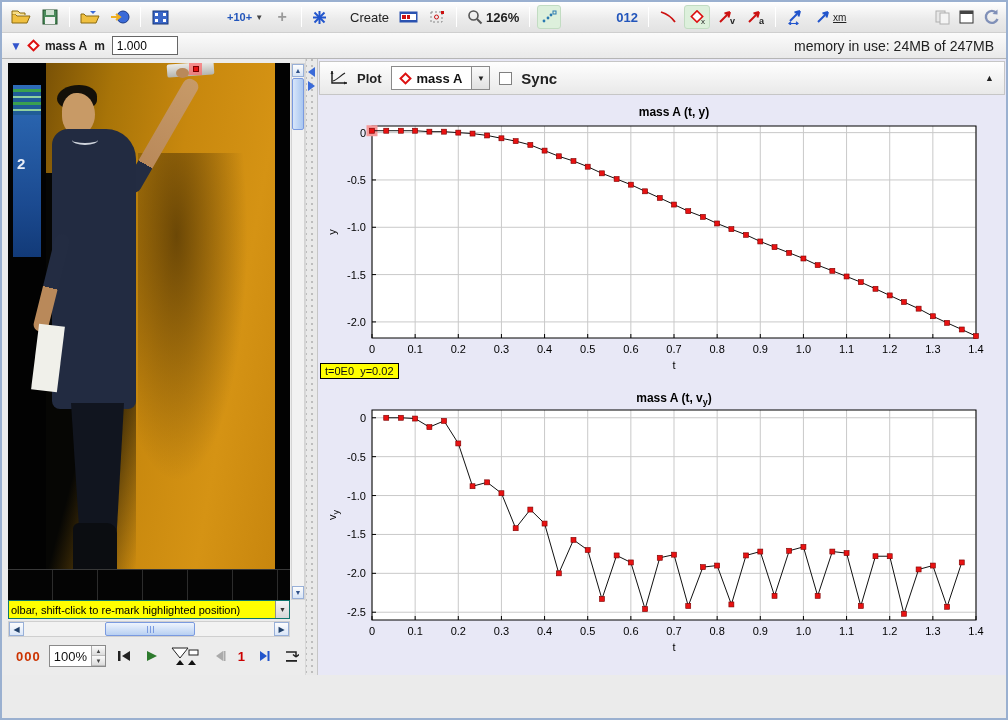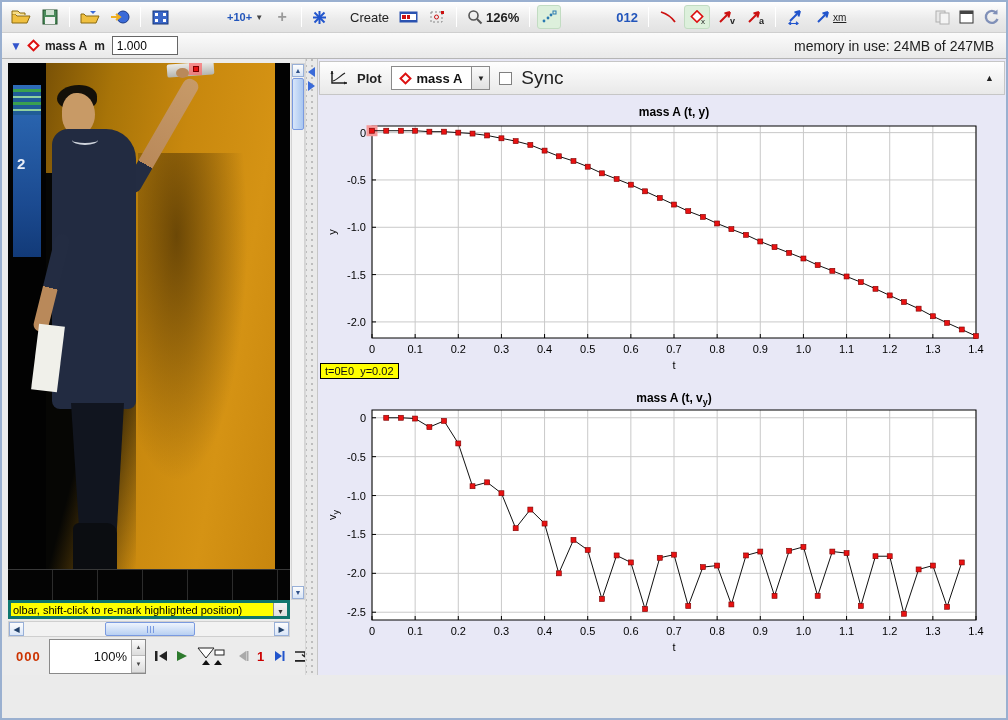--- a/index.html
+++ b/index.html
@@ -74,57 +74,57 @@
   .v-bag { position:absolute; left:65px; top:460px; width:44px; height:52px; background:#0b0d11; border-radius:6px 10px 3px 3px; }
   .v-floor { position:absolute; left:0; top:506px; width:282px; height:31px; background:#040404; border-top:1px solid #383838;
     background-image:repeating-linear-gradient(90deg, transparent 0 44px, #2c2c2c 44px 45px); }
 
   
   .vscroll { position:absolute; left:289px; top:4px; width:14px; height:537px; background:#f2f2f2; border:1px solid #d4d4d4; }
   .sb-btn { position:absolute; left:0; width:12px; height:13px; background:linear-gradient(#fdfdfd,#d7e4f6);
     border:1px solid #98b0d8; font-size:7px; color:#30528a; display:flex; align-items:center; justify-content:center; }
   .sb-thumb-v { position:absolute; left:0; top:14px; width:12px; height:52px;
     background:linear-gradient(90deg,#d8e6fa,#a8c6f0); border:1px solid #7a9ae0; border-radius:2px; }
-  .hintbar { position:absolute; left:6px; top:541px; width:282px; height:19px; background:#ffff00; border:3px solid #0f766e;
+  .hintbar { position:absolute; left:6px; top:541px; width:282px; height:19px; background:#ffff00; border:1px solid #0f766e;
     font-size:11px; color:#000; display:flex; align-items:center; overflow:hidden; white-space:nowrap; padding-left:2px; }
   .hint-drop { position:absolute; right:-1px; top:-1px; width:15px; height:19px; background:linear-gradient(#f4f4f4,#d8d8d8);
     border:1px solid #909090; font-size:7px; color:#333; display:flex; align-items:center; justify-content:center; }
   .hscroll { position:absolute; left:6px; top:562px; width:282px; height:16px; background:#f2f2f2; border:1px solid #cfcfcf; }
   .hs-btn { position:absolute; top:0; width:15px; height:14px; background:linear-gradient(#fdfdfd,#dae6f8);
     border:1px solid #98b0d8; font-size:8px; color:#20406a; display:flex; align-items:center; justify-content:center; }
   .hs-thumb { position:absolute; left:96px; top:0; width:90px; height:14px;
     background:linear-gradient(#eef4fd,#b8d0f2); border:1px solid #7a9ae0; border-radius:2px;
     display:flex; align-items:center; justify-content:center; gap:2px; }
   .hs-grip { width:1px; height:7px; background:#7a9ae0; }
 
   
   .playerbar { position:absolute; left:0; top:580px; width:303px; height:34px; background:#ececec;
     display:flex; align-items:center; gap:8px; padding:0 4px 0 14px; }
   .player-grip { position:absolute; left:2px; top:582px; width:9px; height:30px;
     background-image:radial-gradient(#b0b0b0 1px, transparent 1px); background-size:4px 4px; }
   .frame-counter { color:#cc3300; font-weight:bold; font-size:13px; letter-spacing:1px; }
-  .spinner { display:flex; height:35px; border:1px solid #8a8a8a; background:#fff;padding-left:40px; }
+  .spinner { display:flex; height:22px; border:1px solid #8a8a8a; background:#fff; }
   .spin-val { padding:2px 4px; font-size:13px; display:flex; align-items:center; }
   .spin-btns { display:flex; flex-direction:column; width:14px; border-left:1px solid #aaa; }
   .spin-btns div { flex:1; background:linear-gradient(#fafafa,#dcdcdc); border-bottom:1px solid #bbb;
     font-size:6px; color:#444; display:flex; align-items:center; justify-content:center; }
   .step-num { color:#cc0000; font-weight:bold; font-size:13px; }
   .pbtn { display:flex; align-items:center; justify-content:center; width:22px; height:22px; }
 
   
   .plot-header { position:absolute; left:1px; top:2px; width:686px; height:34px;
     background:linear-gradient(#fefefe,#e9e9e9); border:1px solid #c6c6c6;
     display:flex; align-items:center; gap:9px; padding:8px 10px; }
   .plot-label { font-weight:bold; font-size:13px; color:#222; }
   .track-drop { display:flex; align-items:stretch; height:24px; border:1px solid #8a8a8a; background:#fff; }
   .track-drop .main { display:flex; align-items:center; gap:7px; padding:0 9px; font-weight:bold; font-size:13px; }
   .track-drop .arrow { width:18px; background:linear-gradient(#fafafa,#e0e0e0); border-left:1px solid #8a8a8a;
     display:flex; align-items:center; justify-content:center; font-size:8px; color:#222; }
   .sync-box { width:13px; height:13px; border:1px solid #808080; background:#fff; }
-  .sync-label { font-weight:normal; font-size:19px; color:#222; }
+  .sync-label { font-weight:bold; font-size:15px; color:#222; }
   .collapse-btn { margin-left:auto; font-size:9px; color:#222; }
   .chart { position:absolute; left:4px; }
   #chart0 { top:37px; } #chart1 { top:329px; }
   svg text { font-family:"Liberation Sans",sans-serif; }
   .tooltip { position:absolute; left:2px; top:304px; background:#ffff00; border:1px solid #000;
     font-size:11px; padding:1px 4px; white-space:pre; }
 
   
   .tab-bar { position:absolute; left:0; top:673px; width:1004px; height:43px; background:#ebebeb; border-top:1px solid #aab8cc; }
   .tab { position:absolute; left:5px; top:3px; width:86px; height:25px;

